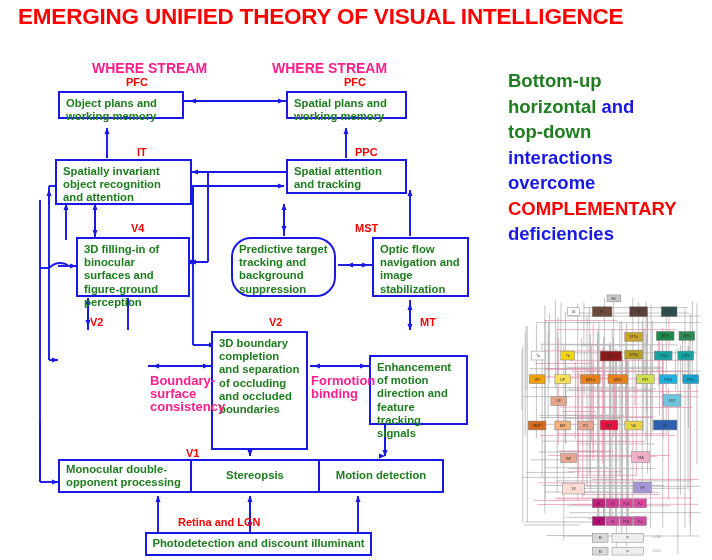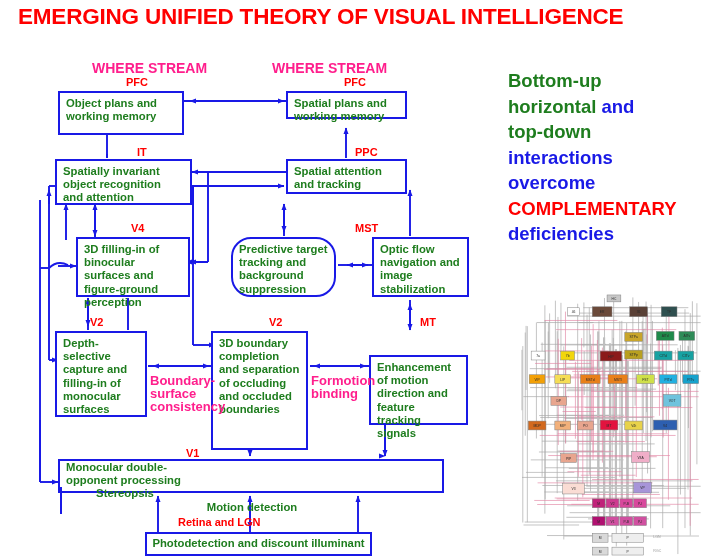--- a/index.html
+++ b/index.html
@@ -19,21 +19,21 @@
 
   
   .box{
     position:absolute;border:2px solid #1919E6;background:#ffffff;
     box-sizing:border-box;color:#1E7D1E;font-weight:bold;font-size:11.3px;
     line-height:13.2px;padding:4px 6px 0 6px;
   }
   .box.center{display:flex;align-items:center;justify-content:center;padding:0;text-align:center;}
 
   
-  .v1row{position:absolute;border:2px solid #1919E6;box-sizing:border-box;background:#fff;display:flex;flex-direction:column;}
+  .v1row{position:absolute;border:2px solid #1919E6;box-sizing:border-box;background:#fff;display:flex;}
   .v1cell{box-sizing:border-box;display:flex;align-items:center;justify-content:center;
           color:#1E7D1E;font-weight:bold;font-size:11.3px;line-height:13.2px;text-align:center;}
   .v1cell + .v1cell{border-left:2px solid #1919E6;}
 
   
   .ann{position:absolute;color:#FF1E8C;font-weight:bold;font-size:13px;line-height:13.2px;}
 
   
   .blurb{
     position:absolute;left:508px;top:68px;width:200px;
@@ -145,40 +145,39 @@
       <line x1="107" y1="158" x2="107" y2="154"></line>
     </g>
   </svg>
 
   <div class="stream-hdr" style="left:92px;top:60px;">WHERE STREAM</div>
   <div class="region-lbl" style="left:126px;top:76px;">PFC</div>
 
   <div class="stream-hdr" style="left:272px;top:60px;">WHERE STREAM</div>
   <div class="region-lbl" style="left:344px;top:76px;">PFC</div>
 
-  <div class="box" style="left:58px;top:91px;width:126px;height:44px;">Object plans and working memory</div>
+  <div class="box" style="left:58px;top:91px;width:126px;height:28px;">Object plans and working memory</div>
 
   <div class="box" style="left:286px;top:91px;width:121px;height:28px;">Spatial plans and working memory</div>
 
   <div class="region-lbl" style="left:137px;top:146px;">IT</div>
   <div class="box" style="left:55px;top:159px;width:137px;height:46px;">Spatially invariant object recognition and attention</div>
 
   <div class="region-lbl" style="left:355px;top:146px;">PPC</div>
   <div class="box" style="left:286px;top:159px;width:121px;height:35px;">Spatial attention  and tracking</div>
 
   <div class="region-lbl" style="left:131px;top:222px;">V4</div>
   <div class="box" style="left:76px;top:237px;width:114px;height:60px;">3D filling-in of binocular surfaces and figure-ground perception</div>
 
   <div class="box" style="left:231px;top:237px;width:105px;height:60px;border-radius:20px;">Predictive target tracking and background suppression</div>
 
   <div class="region-lbl" style="left:355px;top:222px;">MST</div>
   <div class="box" style="left:372px;top:237px;width:97px;height:60px;">Optic flow navigation and image stabilization</div>
 
   <div class="region-lbl" style="left:90px;top:316px;">V2</div>
-  <div class="box" style="left:55px;top:331px;width:92px;height:86px;">Depth-selective capture and filling-in of monocular surfaces</div>
 
   <div class="region-lbl" style="left:269px;top:316px;">V2</div>
   <div class="box" style="left:211px;top:331px;width:97px;height:119px;">3D boundary completion and separation of occluding and occluded boundaries</div>
 
   <div class="region-lbl" style="left:420px;top:316px;">MT</div>
   <div class="box" style="left:369px;top:331px;width:99px;height:70px;margin-top:24px;">Enhancement of motion direction and feature tracking signals</div>
 
   <div class="ann" style="left:150px;top:374px;width:60px;">Boundary-surface consistency</div>
   <div class="ann" style="left:311px;top:374px;width:58px;">Formotion binding</div>
 

